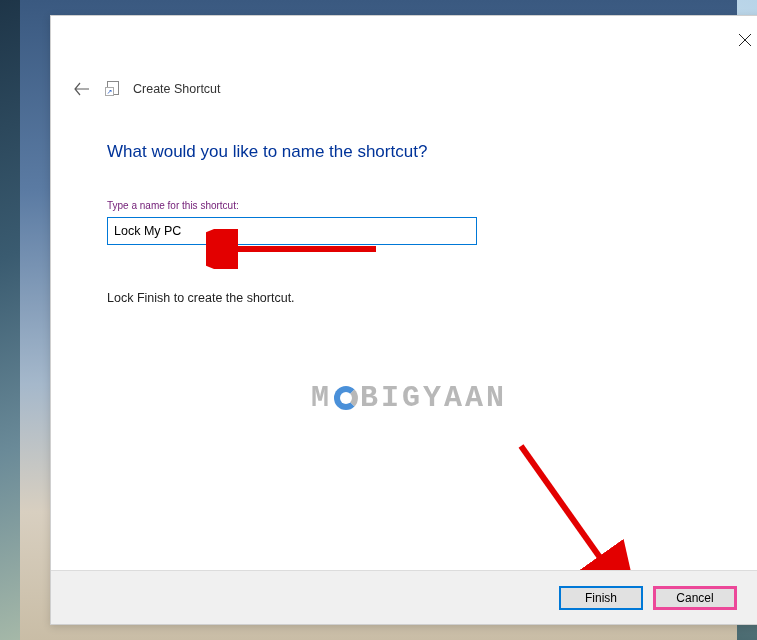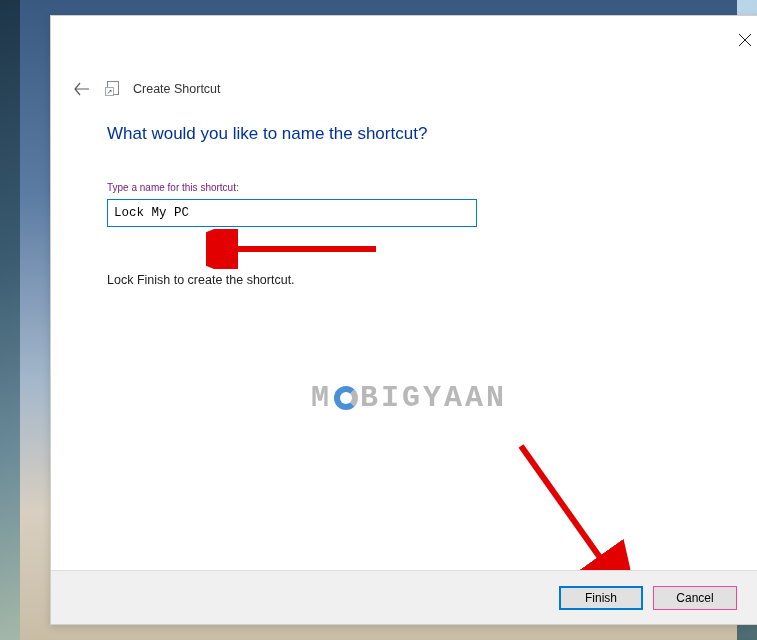--- a/index.html
+++ b/index.html
@@ -84,40 +84,40 @@
       width: 7px; height: 7px;
       line-height: 7px;
       text-align: center;
     }
     .header-title {
       font-size: 12.5px;
       color: #333;
     }
     .content {
       position: absolute;
-      left: 56px; top: 108px;
+      left: 56px; top: 126px;
       right: 56px;
     }
     .question {
       color: #003399;
       font-size: 17px;
       font-weight: 400;
       margin-bottom: 38px;
     }
     .label {
       font-size: 10px;
       color: #701a75;
       margin-bottom: 6px;
     }
     .name-input {
       width: 370px;
       height: 28px;
       border: 1px solid #0078d7;
       padding: 0 6px;
-      font-family: Liberation Mono, monospace;
+      font-family: Liberation Sans, sans-serif;
       font-size: 12.5px;
       outline: none;
     }
     .instruction {
       margin-top: 46px;
       font-size: 12.5px;
       color: #222;
     }
     .watermark {
       position: absolute;
@@ -153,21 +153,21 @@
       align-items: center;
       justify-content: flex-end;
       padding-right: 30px;
       gap: 10px;
     }
     .btn {
       width: 84px; height: 24px;
       font-family: inherit;
       font-size: 12px;
       background: #e1e1e1;
-      border: 1px solid #ec4899;
+      border: 3px solid #ec4899;
       cursor: pointer;
     }
     .btn.primary {
       border: 2px solid #0078d7;
       background: #e1e1e1;
     }
     .arrow-overlay {
       position: absolute;
       pointer-events: none;
     }

